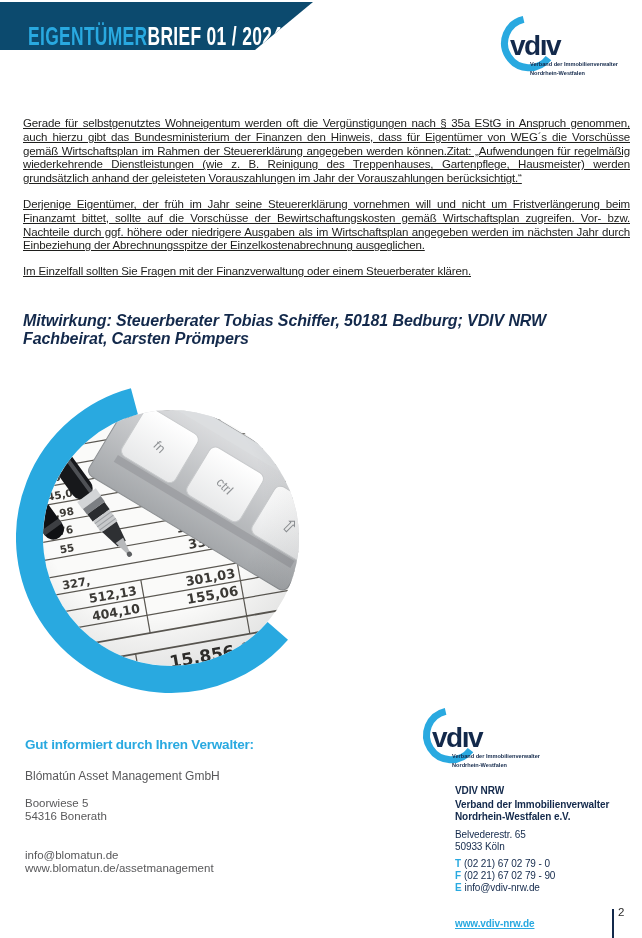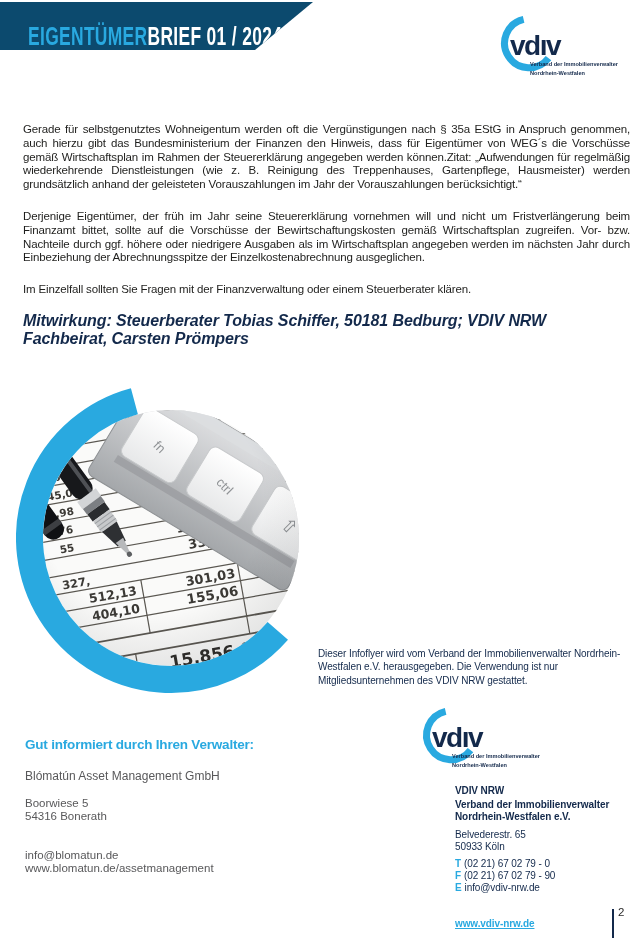--- a/index.html
+++ b/index.html
@@ -24,21 +24,21 @@
   .banner-title .rest{color:#ffffff;}
   
   .logo-top{position:absolute; left:493px; top:12px;}
   .logo-bottom{position:absolute; left:415px; top:704px;}
   
   .article{
     position:absolute; left:23px; top:105px; width:607px;
     color:#1e1e1c; font-size:11.5px; line-height:13.8px;
     text-align:justify; letter-spacing:-0.15px;
   }
-  .article p{margin:18px 0 8px 0;}
+  .article p{margin:12px 0 8px 0;text-decoration:underline;}
   .credit{
     position:absolute; left:23px; top:312px; width:600px;
     color:#13294b; font-size:16px; font-weight:bold; font-style:italic;
     letter-spacing:-0.1px;
   }
   
   .photo{position:absolute; left:16px; top:370px;}
   
   .disclaimer{
     position:absolute; left:318px; top:647px; width:308px;
@@ -190,21 +190,20 @@
         <polygon points="79,176 100,180 100,190 79,194" fill="#2e3033"></polygon>
         <polygon points="96,180.5 112,183.5 112,186.5 96,189.5" fill="#b7b9bb"></polygon>
         <circle cx="113" cy="185" r="2.6" fill="#5d5f62"></circle>
       </g>
       <circle cx="155" cy="168" r="128" fill="url(#shade)"></circle>
     </g>
 
     <path d="M118.4 31.3 A141.5 141.5 0 1 0 261.8 260.8" fill="none" stroke="#29a9e0" stroke-width="27"></path>
   </svg>
 
-  <div class="disclaimer">Dieser Infoflyer wird vom Verband der Immobilienverwalter Nordrhein-Westfalen e.V. herausgegeben. Die Verwendung ist nur Mitgliedsunternehmen des VDIV NRW gestattet.</div>
 
   <svg class="logo-bottom" width="150" height="70" viewBox="0 0 150 70">
     <path d="M30.6 7.3 A24.5 24.5 0 1 0 55.5 46.1" fill="none" stroke="#29a9e0" stroke-width="7"></path>
     <text x="17" y="43" font-family="Liberation Sans, sans-serif" font-weight="bold" font-size="28" letter-spacing="-1.5" fill="#13294b">vdıv</text>
     <text x="37" y="54" font-family="Liberation Sans, sans-serif" font-weight="bold" font-size="5.6" fill="#13294b">Verband der Immobilienverwalter</text>
     <text x="37" y="62.5" font-family="Liberation Sans, sans-serif" font-weight="bold" font-size="5.6" fill="#13294b">Nordrhein-Westfalen</text>
   </svg>
 
   <div class="manager-heading">Gut informiert durch Ihren Verwalter:</div>
   <div class="manager-company">Blómatún Asset Management GmbH</div>

